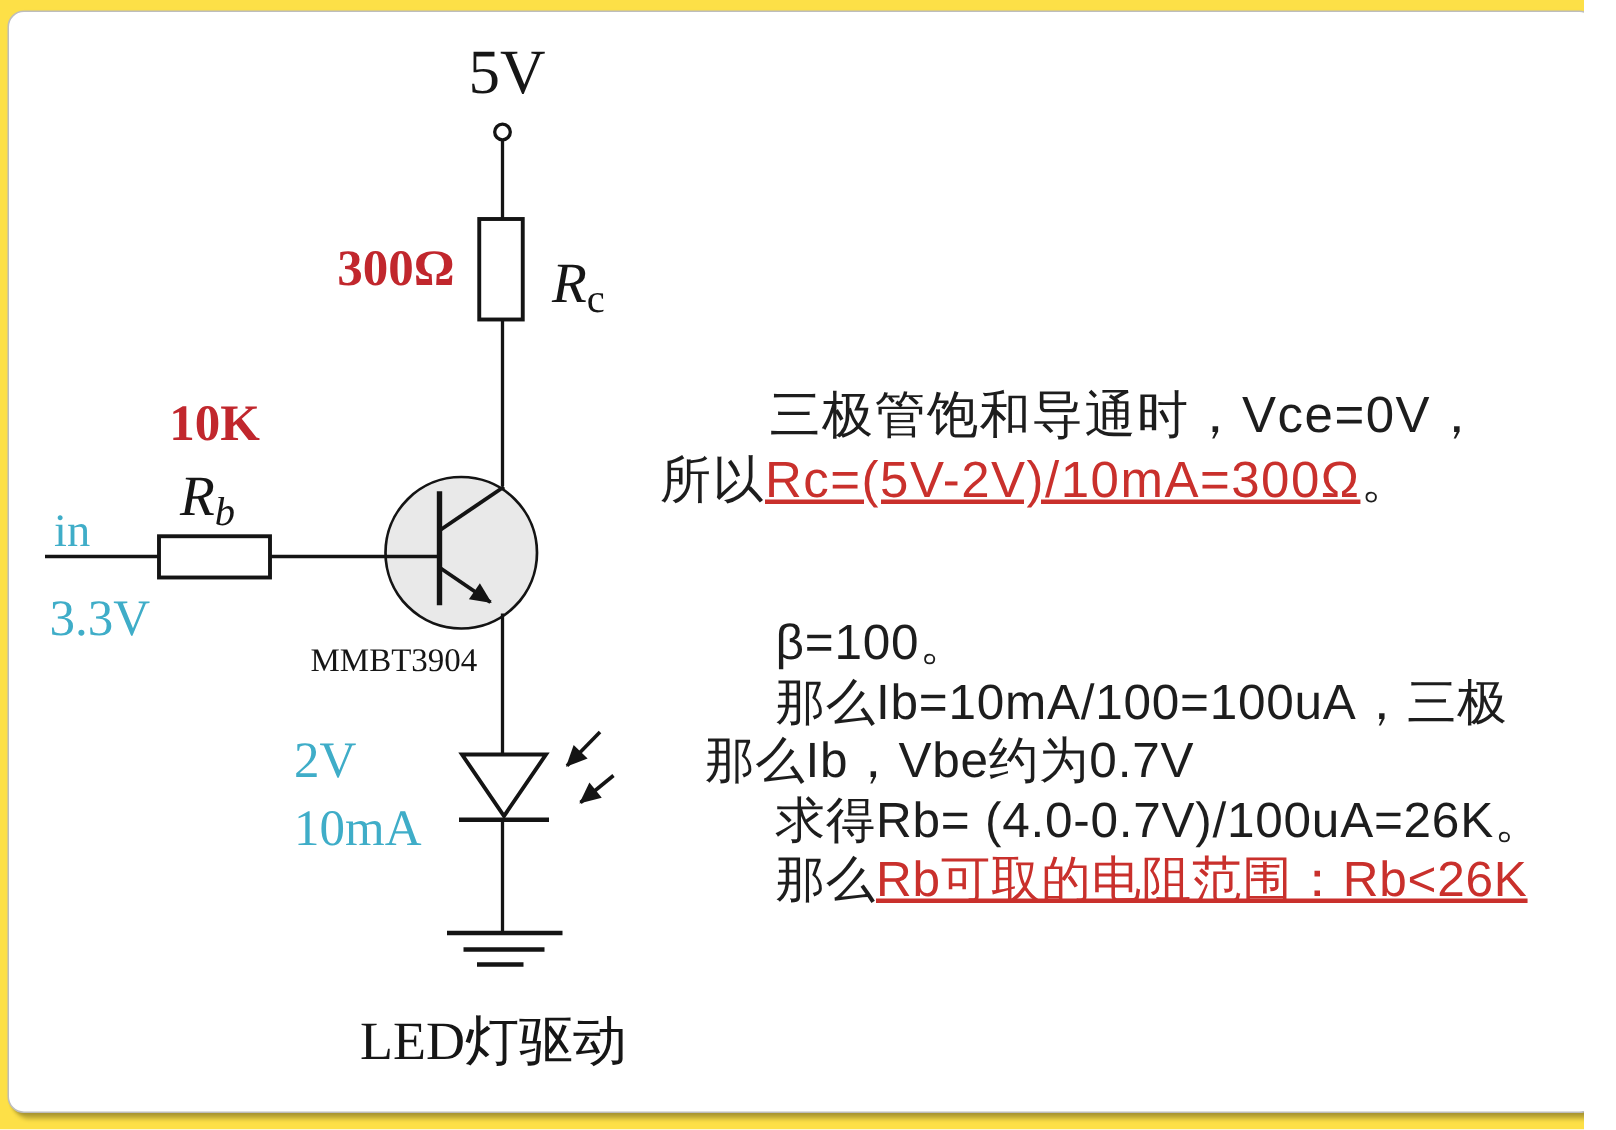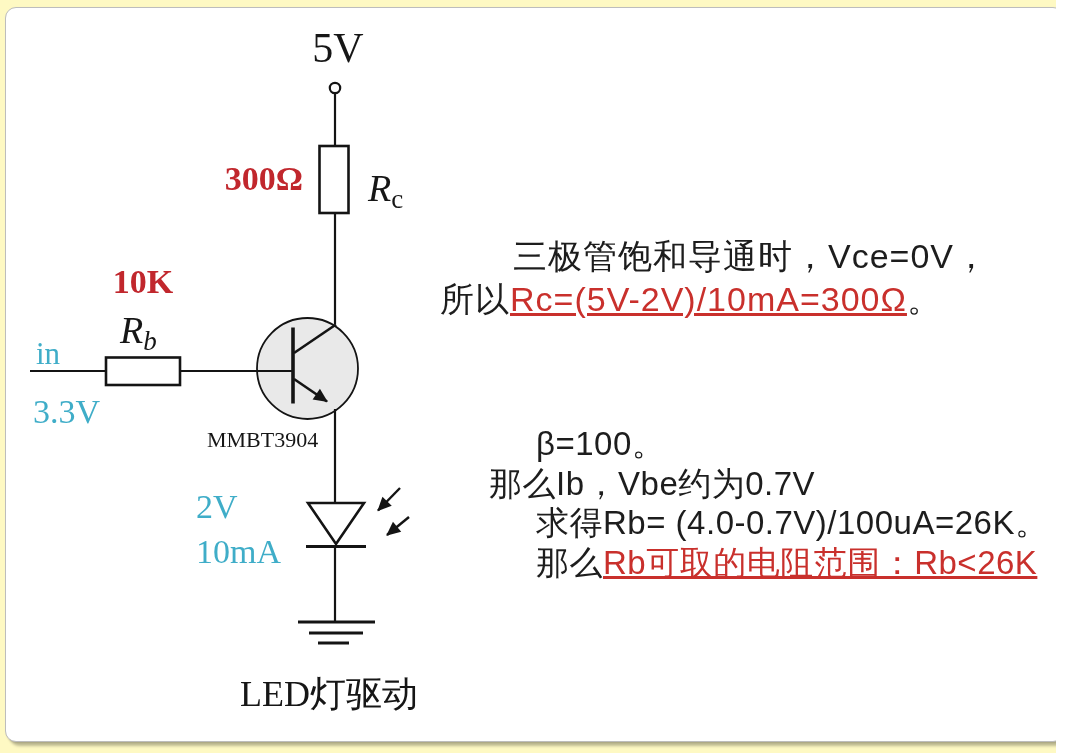--- a/index.html
+++ b/index.html
@@ -1,29 +1,29 @@
 <!DOCTYPE html>
 <html><head>
 <meta charset="utf-8">
 <style>
   html,body{margin:0;padding:0;background:#ffffff;}
   body{width:1077px;height:753px;font-family:"Liberation Sans",sans-serif;}
-  .stage{position:relative;width:1056px;height:753px;overflow:hidden;background:#fef9c3;}
+  .stage{position:relative;width:1056px;height:753px;overflow:hidden;background:#fde047;}
   .card{position:absolute;left:5px;top:7px;width:1057px;height:733px;background:#ffffff;
         border:1px solid #bdbdbd;border-radius:11px;
         box-shadow:4px 4px 3px rgba(0,0,0,0.25),1px 1px 2px rgba(0,0,0,0.12);}
   svg.schem{position:absolute;left:0;top:0;}
   .slabel{font-family:"Liberation Serif",serif;fill:#161616;}
   .italic{font-style:italic;}
   .red-f{fill:#c1272d;}
   .teal-f{fill:#3fadc8;}
   .bold-f{font-weight:600;}
   .note{position:absolute;color:#1d1d1d;white-space:nowrap;}
-  .note-1{left:440px;top:235px;font-size:34px;line-height:43px;letter-spacing:1px;}
-  .note-2{left:470px;top:424px;font-size:33px;line-height:39.5px;letter-spacing:0.5px;margin-left:19px;}
+  .note-1{left:440px;top:256px;font-size:34px;line-height:43px;letter-spacing:1px;}
+  .note-2{left:470px;top:408px;font-size:33px;line-height:39.5px;letter-spacing:0.5px;}
   .ind1{padding-left:73px;}
   .ind2{padding-left:47px;}
   .red{color:#c9302c;text-decoration:underline;}
 </style>
 </head>
 <body>
 
 <div class="stage">
   <div class="card"></div>
 
@@ -76,17 +76,18 @@
     <text x="240" y="706" font-size="36" class="slabel">LED灯驱动</text>
   </svg>
 
   <div class="note note-1">
     <div class="ind1">三极管饱和导通时，Vce=0V，</div>
     <div><span>所以</span><span class="red">Rc=(5V-2V)/10mA=300Ω</span><span>。</span></div>
   </div>
 
   <div class="note note-2">
     <div class="ind2">β=100。</div>
+    <div class="ind2">那么Ib=10mA/100=100uA，三极</div>
     <div>那么Ib，Vbe约为0.7V</div>
     <div class="ind2">求得Rb= (4.0-0.7V)/100uA=26K。</div>
     <div class="ind2"><span>那么</span><span class="red">Rb可取的电阻范围：Rb&lt;26K</span></div>
   </div>
 </div>
 
 </body></html>

